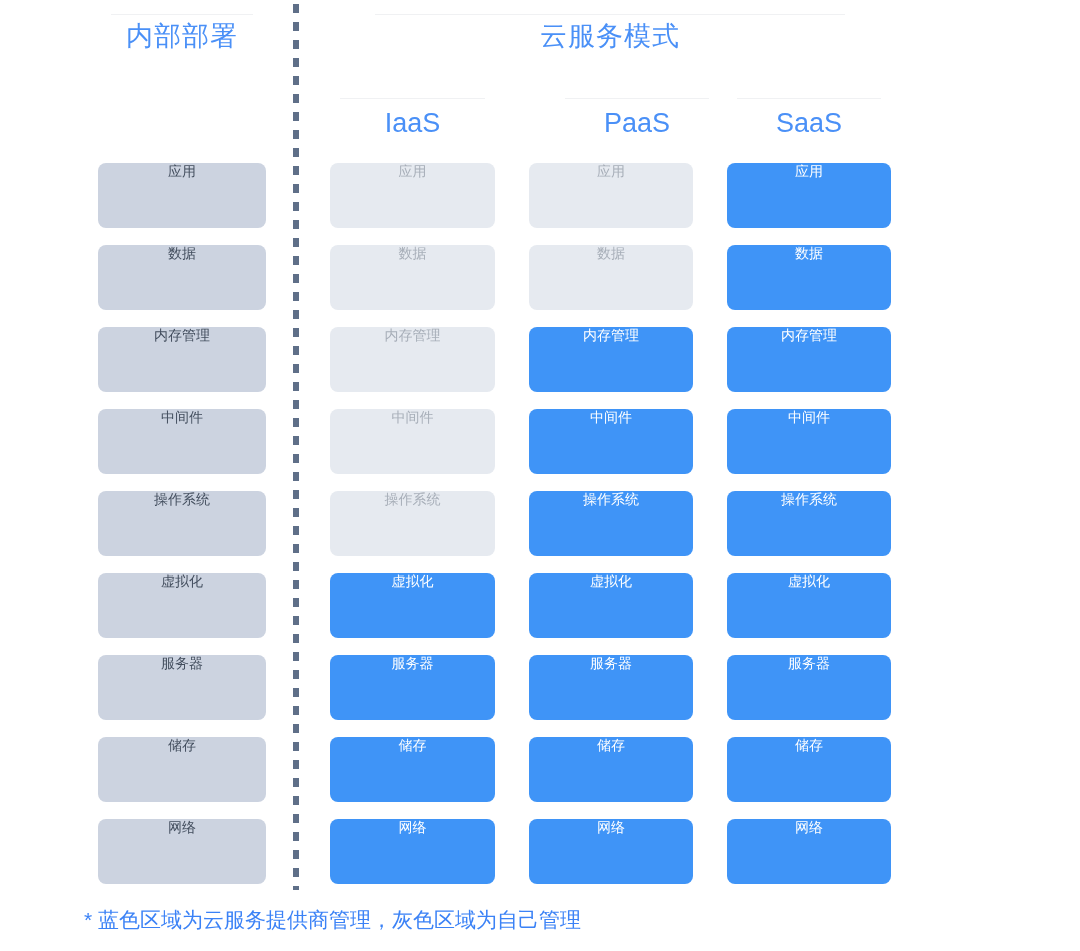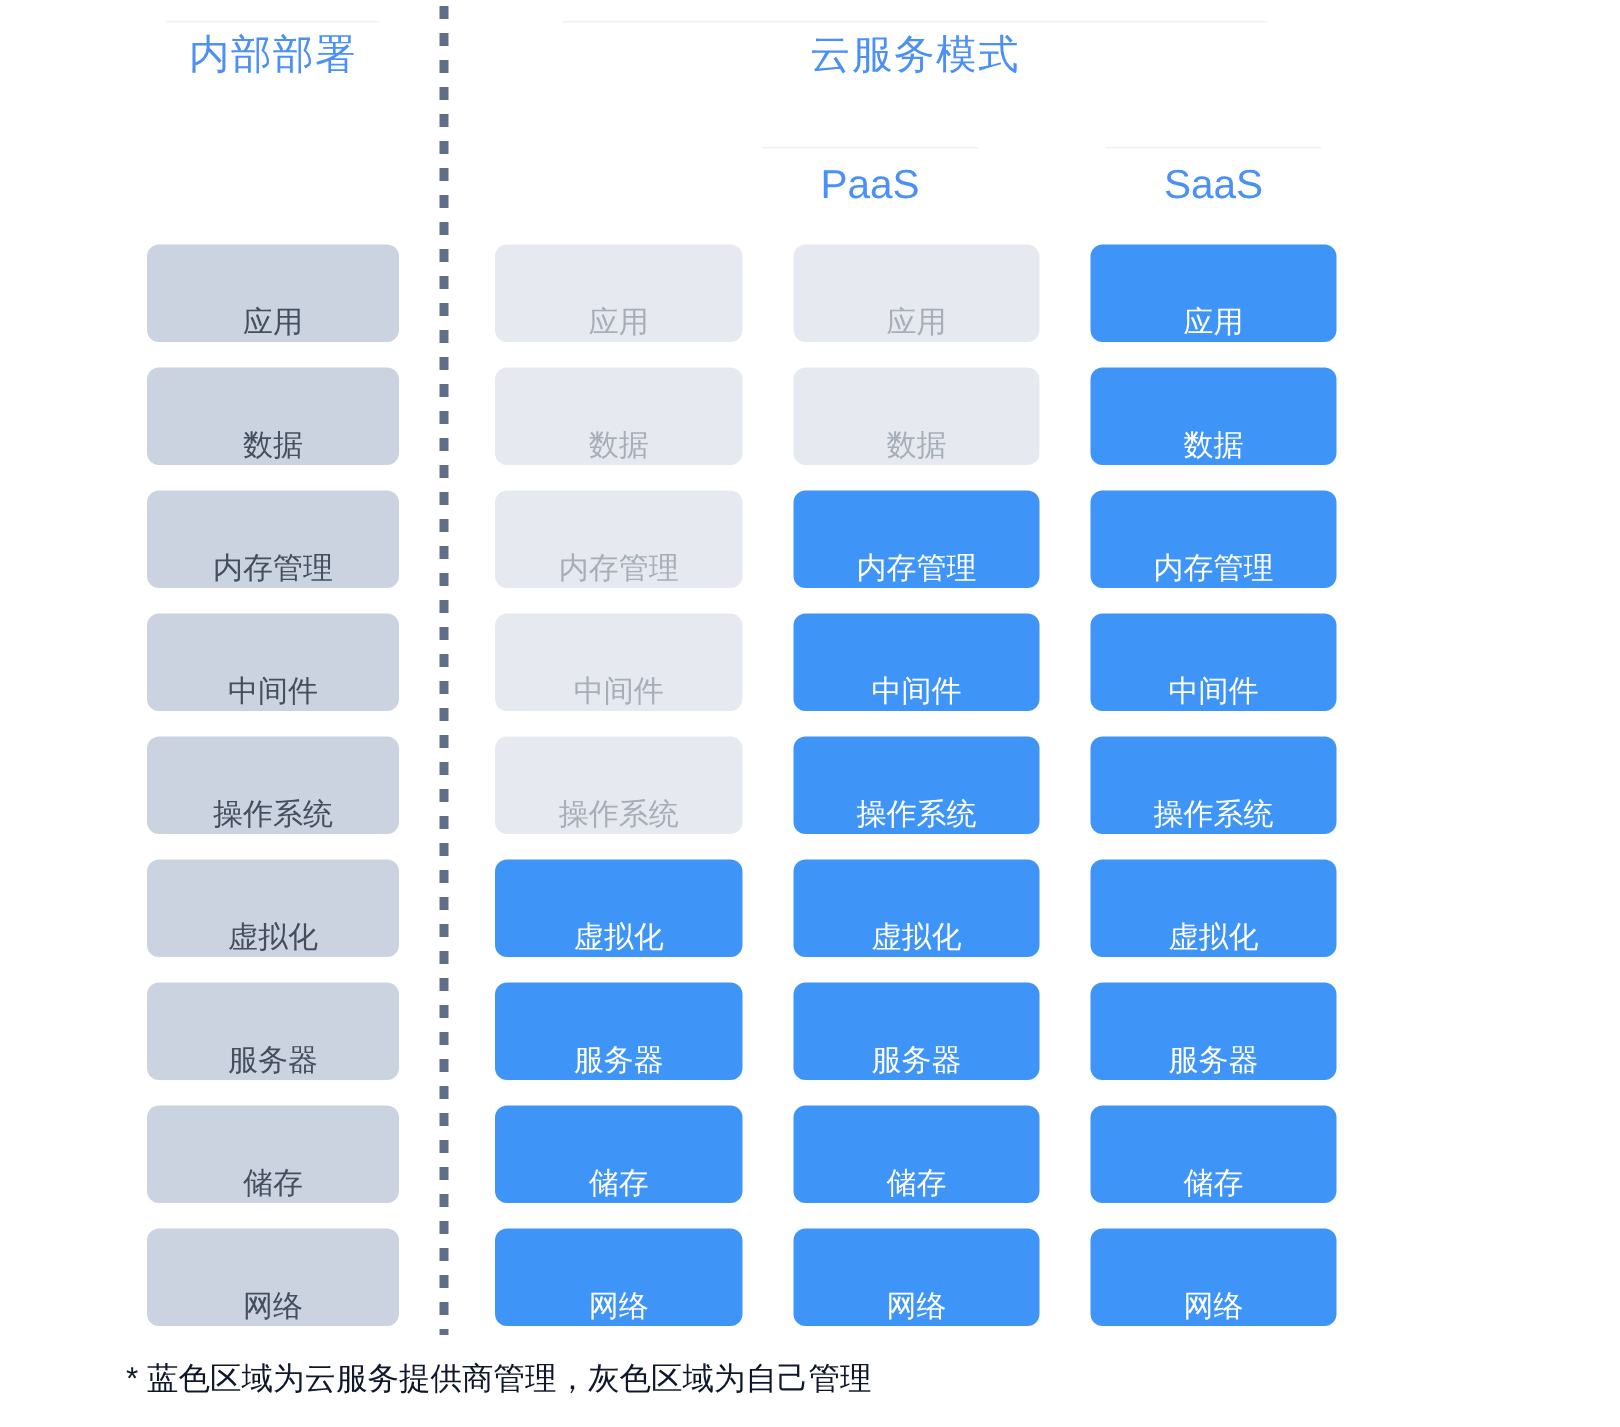--- a/index.html
+++ b/index.html
@@ -82,23 +82,23 @@
     background-size: 6px 18px;
     background-repeat: repeat-y;
   }
 
   
   .cell {
     position: absolute;
     border-radius: 8px;
     text-align: center;
     white-space: nowrap;
-    font-size: 20px;
+    font-size: 14px;
     display: flex;
-    align-items: flex-end;
+    align-items: flex-start;
     justify-content: center;
   }
   .cell.onprem {
     background: #ccd3e0;
     color: #434e5e;
   }
   .cell.idle {
     background: #e6eaf0;
     color: #a7aeb8;
   }
@@ -107,35 +107,36 @@
     color: #ffffff;
   }
 
   
   #footnote {
     position: absolute;
     left: 84px;
     top: 903px;
     font-size: 21px;
     line-height: 34px;
-    color: #0f172a;
+    color: #3b82f6;
     white-space: nowrap;
   }
 </style>
 </head>
 <body>
 
 <div id="stage">
 
   <div class="group-band">
     <div class="group-head" id="group-onprem">内部部署</div>
     <div class="group-head" id="group-cloud">云服务模式</div>
   </div>
 
-  <div class="col-head" style="left: 498px; width: 164px;">PaaS</div>
+  <div class="col-head" style="left: 330px; width: 165px;">IaaS</div>
+  <div class="col-head" style="left: 555px; width: 164px;">PaaS</div>
   <div class="col-head" style="left: 727px; width: 164px;">SaaS</div>
 
   <div id="divider"></div>
 
   <div id="grid">
       <div class="cell onprem" style="left: 98px; width: 168px; top: 163px; height: 65px;">
         <span>应用</span>
       </div>
       <div class="cell onprem" style="left: 98px; width: 168px; top: 245px; height: 65px;">
         <span>数据</span>

